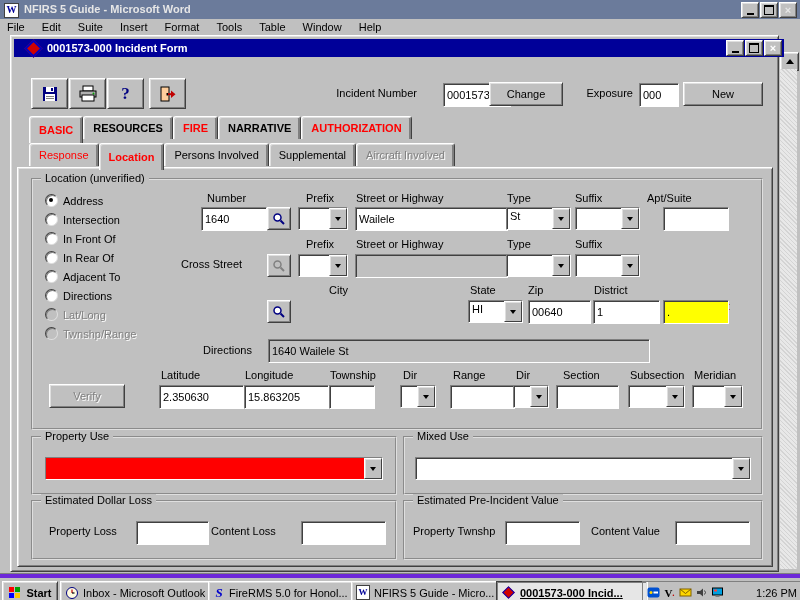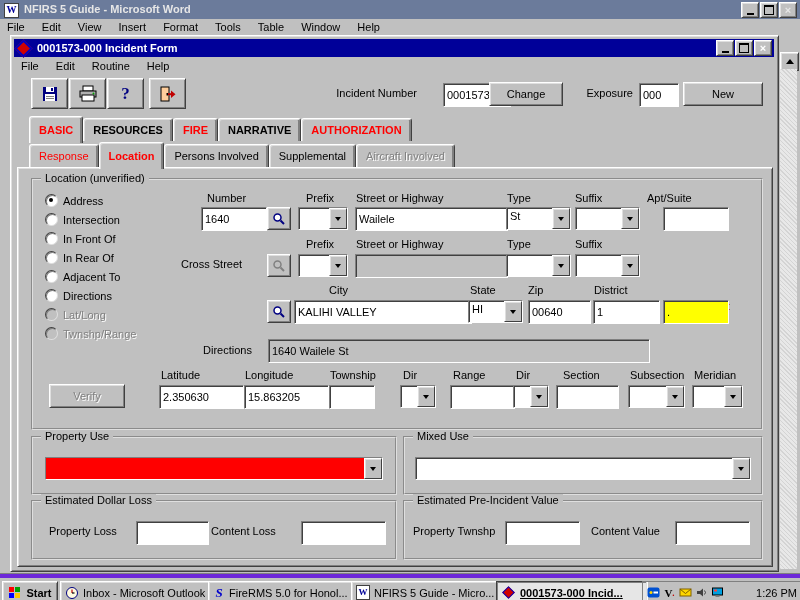--- a/index.html
+++ b/index.html
@@ -25,21 +25,21 @@
   .cval{flex:1;padding:2px 3px;overflow:hidden;white-space:nowrap;}
   .cbtn{width:16px;background:#c0c0c0;border:1px solid;border-color:#fff #404040 #404040 #fff;
         box-shadow:inset 1px 1px 0 #dfdfdf;display:flex;align-items:center;justify-content:center;}
   .tri{width:0;height:0;border:3px solid transparent;border-top:4px solid #000;margin-top:4px;}
   .titlebar{background:#000099;color:#fff;display:flex;align-items:center;font-weight:bold;}
   .tbbtn{width:16px;height:14px;margin-left:1px;font-size:10px;line-height:12px;}
   .gmin{display:block;width:7px;height:2px;background:#000;margin-top:8px;}
   .gmax{display:block;width:8px;height:7px;border:1px solid #000;border-top-width:2px;}
   .gx{font-weight:bold;font-size:11px;line-height:10px;}
   .menuitem{display:inline-block;padding:2px 7px;cursor:pointer;}
-  .tabrow{position:absolute;display:flex;align-items:center;}
+  .tabrow{position:absolute;display:flex;align-items:flex-start;}
   .tab{background:#c0c0c0;border-top:1px solid #fff;border-left:1px solid #fff;border-right:1px solid #404040;
        box-shadow:inset 1px 1px 0 #dfdfdf, inset -2px 0 0 #808080;
        border-top-left-radius:3px;border-top-right-radius:3px;
        height:22px;display:flex;align-items:center;padding:0 9px;cursor:pointer;}
   .tab.sel{height:26px;z-index:3;}
   .maintab{font-weight:bold;}
   .red{color:#ff0000;}
   .graytext{color:#808080;text-shadow:1px 1px 0 #fff;}
   .radiorow{position:absolute;display:flex;align-items:center;gap:5px;cursor:pointer;}
   .radio{width:11px;height:11px;border-radius:50%;background:#fff;border:1px solid;
@@ -68,61 +68,55 @@
       </span>
     <span class="btn tbbtn">
         <span class="gx">×</span>
       </span>
   </span>
 </div>
 
 <div class="a" style="left:0;top:19px;width:800px;height:17px;background:#c0c0c0;">
   <span class="menuitem">File</span>
   <span class="menuitem">Edit</span>
-  <span class="menuitem">View</span>
+  <span class="menuitem">Suite</span>
   <span class="menuitem">Insert</span>
   <span class="menuitem">Format</span>
   <span class="menuitem">Tools</span>
   <span class="menuitem">Table</span>
   <span class="menuitem">Window</span>
   <span class="menuitem">Help</span>
 </div>
 
 <div class="a" style="left:776px;top:36px;width:24px;height:538px;background:#c0c0c0;">
   <div class="a btn" style="left:4px;top:16px;width:17px;height:17px;">
     <span style="width:0;height:0;border:4px solid transparent;border-bottom:5px solid #000;margin-top:-4px;"></span>
   </div>
   <div class="a" style="left:4px;top:33px;width:17px;height:500px;background:#e8e8e8;
               background-image:repeating-linear-gradient(45deg,#d4d4d4 0 1px,#e8e8e8 1px 3px);"></div>
 </div>
 
 <div class="a raised" style="left:10px;top:35px;width:767px;height:535px;">
 
-  <div class="a titlebar" style="left:3px;top:3px;width:759px;height:18px;padding-left:1px;">
+  <div class="a titlebar" style="left:3px;top:3px;width:759px;height:18px;padding-left:11px;">
     <span style="width:9px;height:9px;background:#d00000;border:2px solid #0000c0;transform:rotate(45deg);margin:0 7px 0 2px;"></span>
     <span>0001573-000 Incident Form</span>
     <span style="margin-left:auto;display:flex;padding-right:2px;">
       <span class="btn tbbtn">
           <span class="gmin"></span>
         </span>
       <span class="btn tbbtn">
           <span class="gmax"></span>
         </span>
       <span class="btn tbbtn">
           <span class="gx">×</span>
         </span>
     </span>
   </div>
 
-  <div class="a" style="left:3px;top:22px;width:759px;height:17px;">
-    <span class="menuitem">File</span>
-    <span class="menuitem">Edit</span>
-    <span class="menuitem">Routine</span>
-    <span class="menuitem">Help</span>
-  </div>
 
   <div class="a btn" style="left:20px;top:42px;width:35px;height:29px;">
     <svg width="20" height="20" viewBox="0 0 20 20">
       <rect x="3" y="3" width="14" height="14" fill="#000080"></rect>
       <rect x="6" y="3" width="8" height="5" fill="#fff"></rect>
       <rect x="11" y="4" width="2" height="3" fill="#000080"></rect>
       <rect x="5" y="10" width="10" height="7" fill="#fff"></rect>
       <rect x="6" y="12" width="8" height="1" fill="#808080"></rect>
       <rect x="6" y="14" width="8" height="1" fill="#808080"></rect>
     </svg>
@@ -282,21 +276,20 @@
   <div class="lbl" style="left:517px;top:248px;">Zip</div>
   <div class="lbl" style="left:583px;top:248px;">District</div>
   <div class="lbl red" style="left:654px;top:264px;color:#c00000;">Census Tract</div>
 
   <div class="a btn magbtn" style="left:256px;top:264px;height:21px;">
     <svg width="14" height="14" viewBox="0 0 14 14">
       <circle cx="5.5" cy="5.5" r="3.5" fill="#fff" stroke="#000080" stroke-width="1.5"></circle>
       <line x1="8.5" y1="8.5" x2="12" y2="12" stroke="#000080" stroke-width="2"></line>
     </svg>
   </div>
-  <input class="field" style="left: 283px; top: 264px; width: 170px; height: 20px;" value="KALIHI VALLEY">
   <div class="combo" style="left:457px;top:264px;width:53px;height:21px;gap:20px;">
     <div class="cval">HI</div>
     <div class="cbtn">
         <span class="tri"></span>
       </div>
   </div>
   <input class="field" style="left: 517px; top: 264px; width: 55px; height: 20px;" value="00640">
   <input class="field" style="left: 582px; top: 264px; width: 59px; height: 20px;" value="1">
   <input class="field" style="left: 652px; top: 264px; width: 58px; height: 20px; background: rgb(255, 255, 0);" value=".">
 

